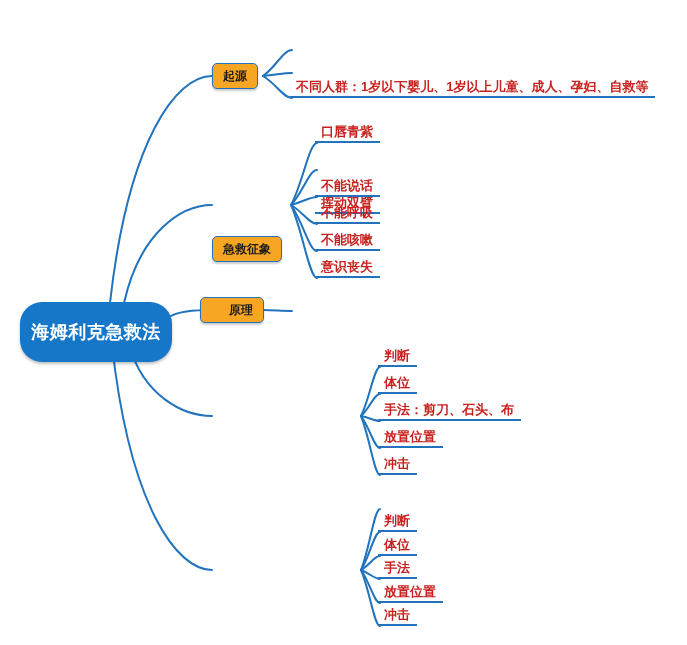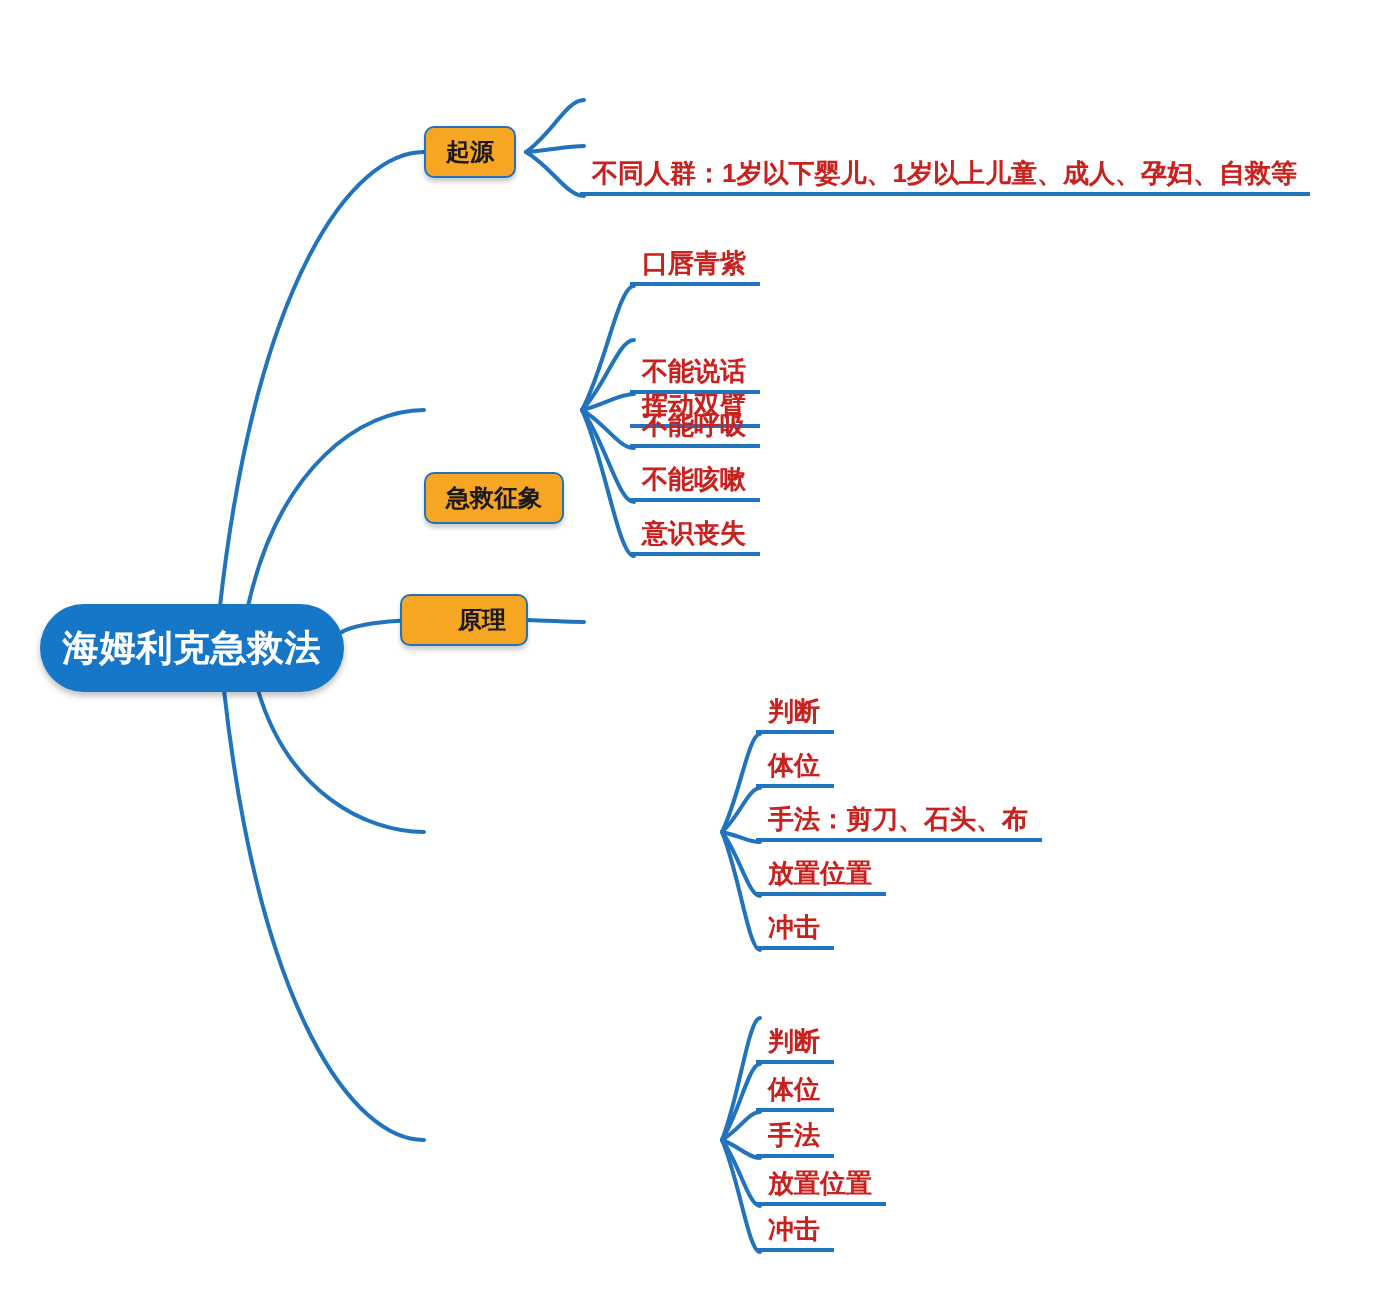--- a/index.html
+++ b/index.html
@@ -2,21 +2,21 @@
 <html><head>
 <meta charset="utf-8">
 <style>
   html,body{margin:0;padding:0;background:#fff;}
   .canvas{
     position:relative;width:687px;height:645px;background:var(--bg,#fff);
     font-family:"Liberation Sans","DejaVu Sans",sans-serif;overflow:hidden;
   }
   .connectors{position:absolute;left:0;top:0;pointer-events:none;}
   .root-topic{
-    position:absolute;left:20px;top:302px;width:152px;height:44px;
+    position:absolute;left:20px;top:302px;width:152px;height:60px;
     border-radius:22px;background:var(--blue);color:var(--root-text);
     font-size:18px;font-weight:bold;display:flex;align-items:center;justify-content:center;
     box-shadow:0 2px 3px rgba(0,0,0,.25);letter-spacing:.5px;white-space:nowrap;
   }
   .branch-topic{
     position:absolute;transform:translateY(-50%);
     height:24px;line-height:24px;padding:0 10px;
     background:var(--orange);border:1.5px solid var(--line);border-radius:5px;
     font-size:12px;font-weight:bold;color:var(--branch-text);white-space:nowrap;
     box-shadow:0 2px 2px rgba(0,0,0,.2);

